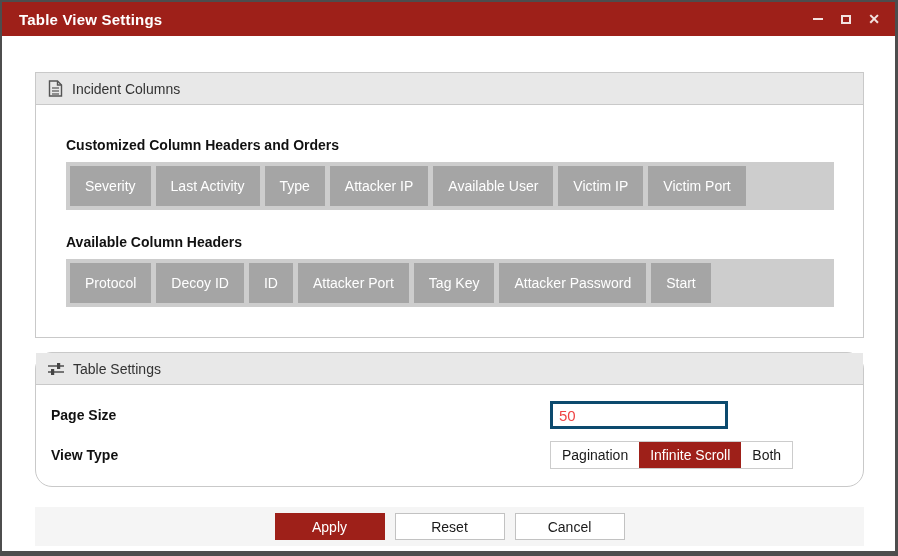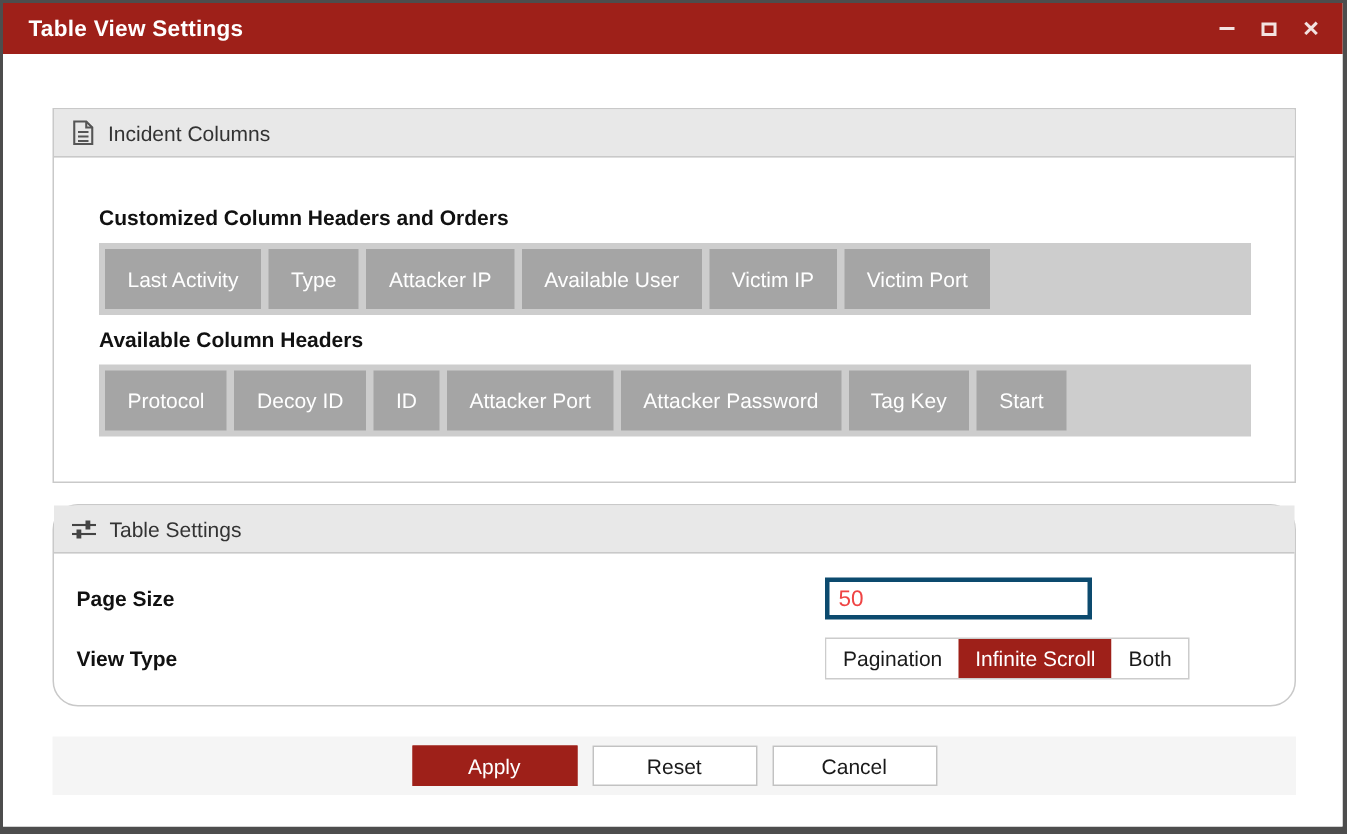--- a/index.html
+++ b/index.html
@@ -47,21 +47,21 @@
   }
   .section-header svg { display: block; }
   .section-body-cols { padding: 32px 29px 30px 30px; }
   .group-label {
     font-size: 14px; font-weight: 700; color: #111111; margin-bottom: 9px;
   }
   .chip-tray {
     background: #cdcdcd; padding: 4px; display: flex; gap: 5px;
     min-height: 48px; align-items: center; margin-bottom: 0;
   }
-  .chip-tray + .group-label { margin-top: 8px; }
+  .chip-tray + .group-label { margin-top: 24px; }
   .chip {
     background: #a5a5a5; color: #ffffff; font-size: 14px;
     height: 40px; line-height: 40px; padding: 0 15px;
     white-space: nowrap; cursor: grab;
   }
   
   .section-settings { margin-top: 14px; border-radius: 17px; }
   .section-body-settings { padding: 16px 29px 17px 15px; }
   .settings-row { display: flex; align-items: center; min-height: 28px; }
   .settings-row + .settings-row { margin-top: 12px; }
@@ -119,36 +119,37 @@
           <path d="M9.5 1 V5 H13.5" stroke="#555" stroke-width="1.4" fill="none"></path>
           <line x1="4" y1="8" x2="11" y2="8" stroke="#555" stroke-width="1.2"></line>
           <line x1="4" y1="11" x2="11" y2="11" stroke="#555" stroke-width="1.2"></line>
           <line x1="4" y1="14" x2="11" y2="14" stroke="#555" stroke-width="1.2"></line>
         </svg>
         <span>Incident Columns</span>
       </div>
       <div class="section-body-cols">
         <div class="group-label">Customized Column Headers and Orders</div>
         <div class="chip-tray">
+            <span class="chip">Severity</span>
             <span class="chip">Last Activity</span>
             <span class="chip">Type</span>
             <span class="chip">Attacker IP</span>
             <span class="chip">Available User</span>
             <span class="chip">Victim IP</span>
             <span class="chip">Victim Port</span>
           </div>
 
         <div class="group-label">Available Column Headers</div>
         <div class="chip-tray">
             <span class="chip">Protocol</span>
             <span class="chip">Decoy ID</span>
             <span class="chip">ID</span>
             <span class="chip">Attacker Port</span>
+            <span class="chip">Tag Key</span>
             <span class="chip">Attacker Password</span>
-            <span class="chip">Tag Key</span>
             <span class="chip">Start</span>
           </div>
       </div>
     </div>
 
     <div class="section section-settings">
       <div class="section-header">
         <svg width="16" height="14" viewBox="0 0 16 14" fill="none">
           <line x1="0" y1="4" x2="16" y2="4" stroke="#444" stroke-width="1.4"></line>
           <rect x="9" y="1" width="3.2" height="6" fill="#444"></rect>

